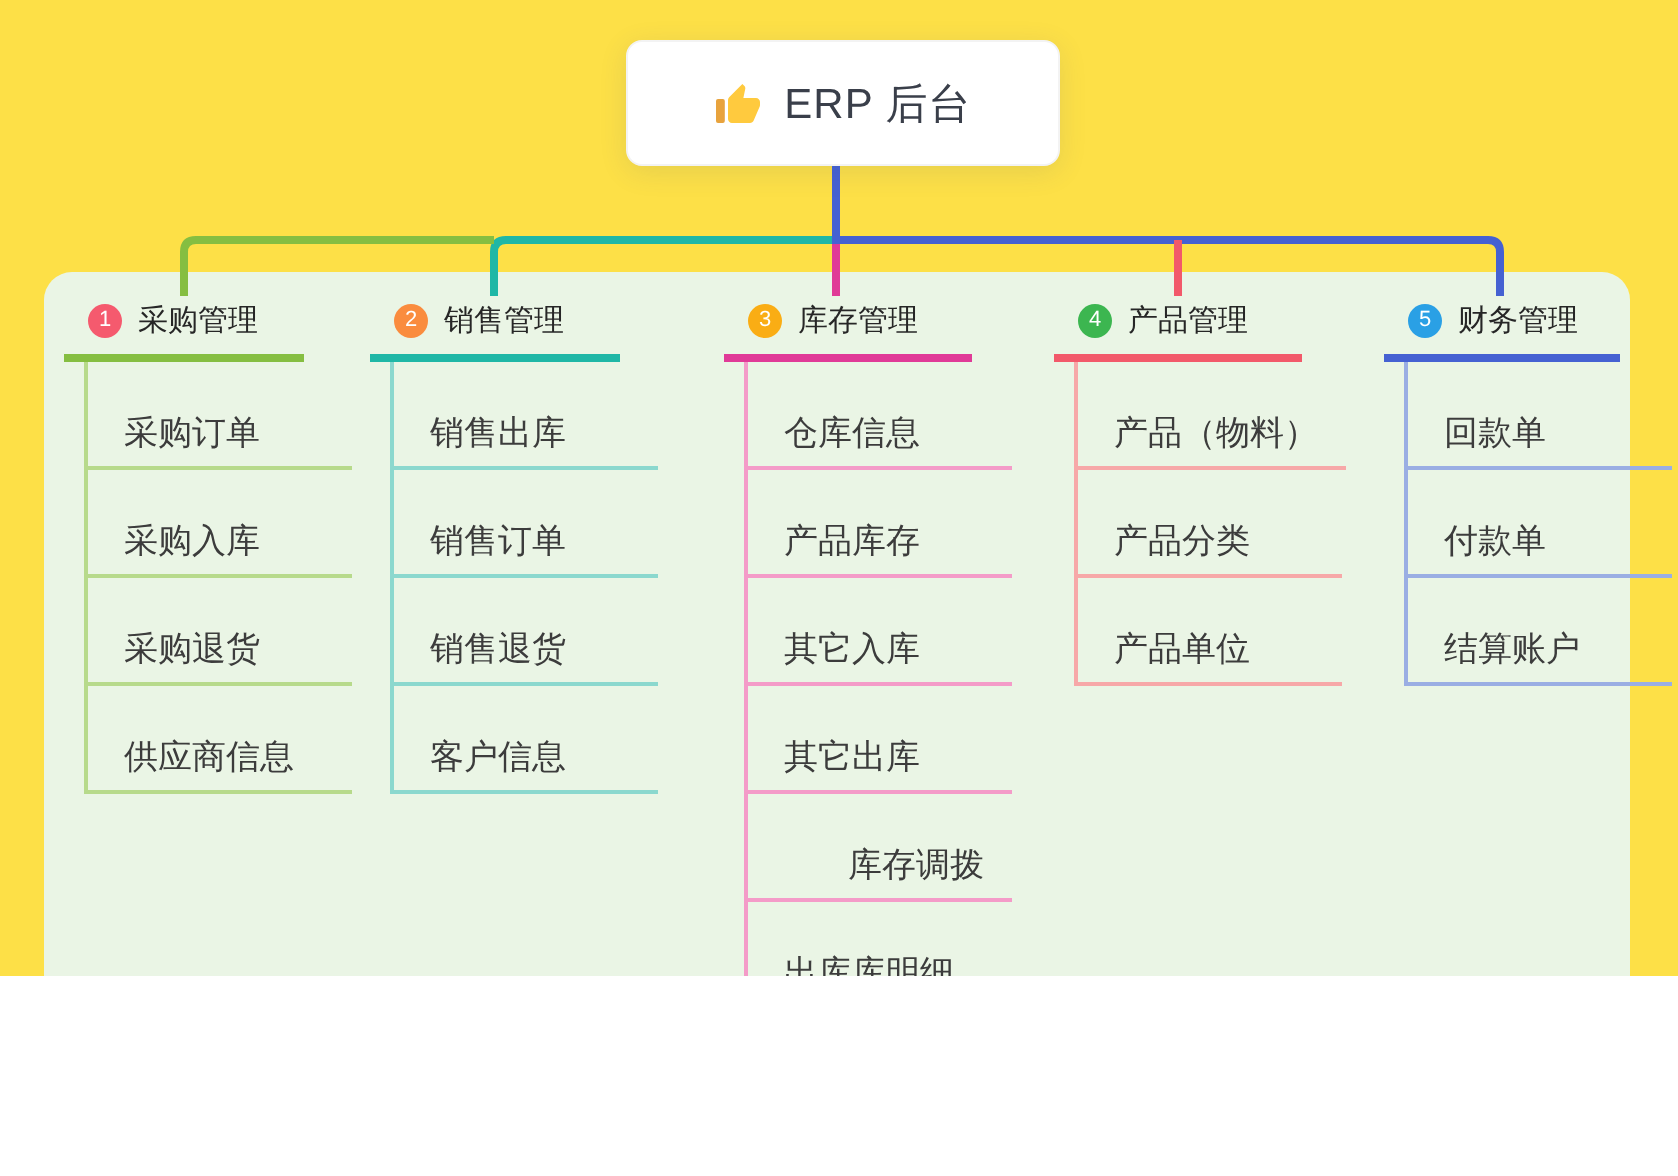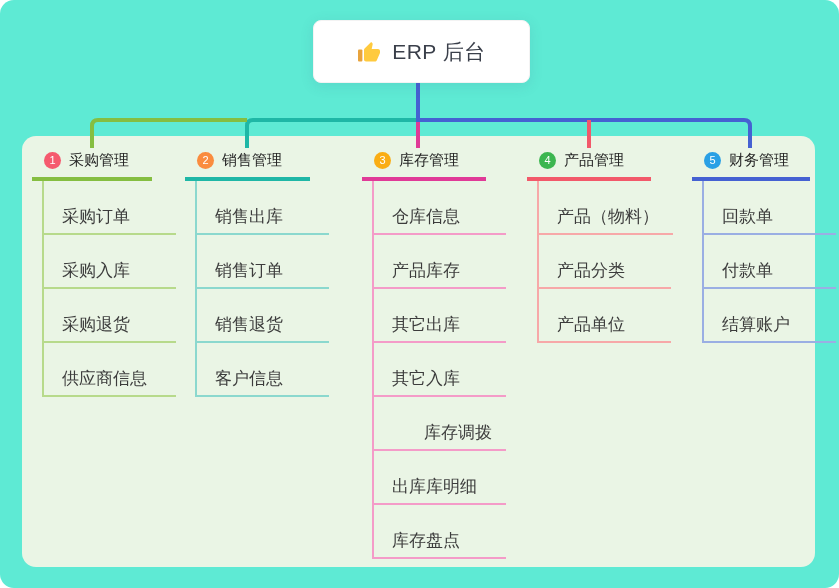--- a/index.html
+++ b/index.html
@@ -1,17 +1,17 @@
 <!DOCTYPE html>
 <html><head>
 <meta charset="utf-8">
 <style>
   html,body{margin:0;padding:0;background:#ffffff;}
   body{font-family:"Liberation Sans","DejaVu Sans",sans-serif;}
-  .stage{position:relative;width:839px;height:588px;background:#5eead4;overflow:hidden;border-radius:14px;}
+  .stage{position:relative;width:839px;height:488px;background:#fde047;overflow:hidden;}
 
   .panel{position:absolute;left:22px;top:136px;width:793px;height:431px;
          background:#eaf5e5;border-radius:14px;}
 
   .root-card{position:absolute;left:313px;top:20px;width:217px;height:63px;
          background:#ffffff;border-radius:8px;border:1px solid #f3f3f3;
          box-shadow:0 3px 14px rgba(60,80,120,.12);
          display:flex;align-items:center;justify-content:center;gap:11px;
          box-sizing:border-box;cursor:default;}
   .root-title{font-size:21px;color:#3a3f4a;letter-spacing:.5px;}
@@ -82,22 +82,22 @@
         </div>
       </div>
       <div class="branch" style="left: 362px; top: 150px;">
         <div class="branch-header" style="width: 124px; border-bottom-color: rgb(224, 58, 151);">
           <span class="badge" style="background: rgb(250, 173, 20);">3</span>
           <span class="branch-label">库存管理</span>
         </div>
         <div class="children" style="border-left-color: rgb(244, 155, 200);">
           <div class="child" style="border-bottom-color: rgb(244, 155, 200);">仓库信息</div>
           <div class="child" style="border-bottom-color: rgb(244, 155, 200);">产品库存</div>
+          <div class="child" style="border-bottom-color: rgb(244, 155, 200);">其它入库</div>
           <div class="child" style="border-bottom-color: rgb(244, 155, 200);">其它出库</div>
-          <div class="child" style="border-bottom-color: rgb(244, 155, 200);">其它入库</div>
           <div class="child" style="border-bottom-color: rgb(244, 155, 200); text-align: right;">库存调拨</div>
           <div class="child" style="border-bottom-color: rgb(244, 155, 200);">出库库明细</div>
           <div class="child" style="border-bottom-color: rgb(244, 155, 200);">库存盘点</div>
         </div>
       </div>
       <div class="branch" style="left: 527px; top: 150px;">
         <div class="branch-header" style="width: 124px; border-bottom-color: rgb(242, 89, 106);">
           <span class="badge" style="background: rgb(60, 182, 80);">4</span>
           <span class="branch-label">产品管理</span>
         </div>

